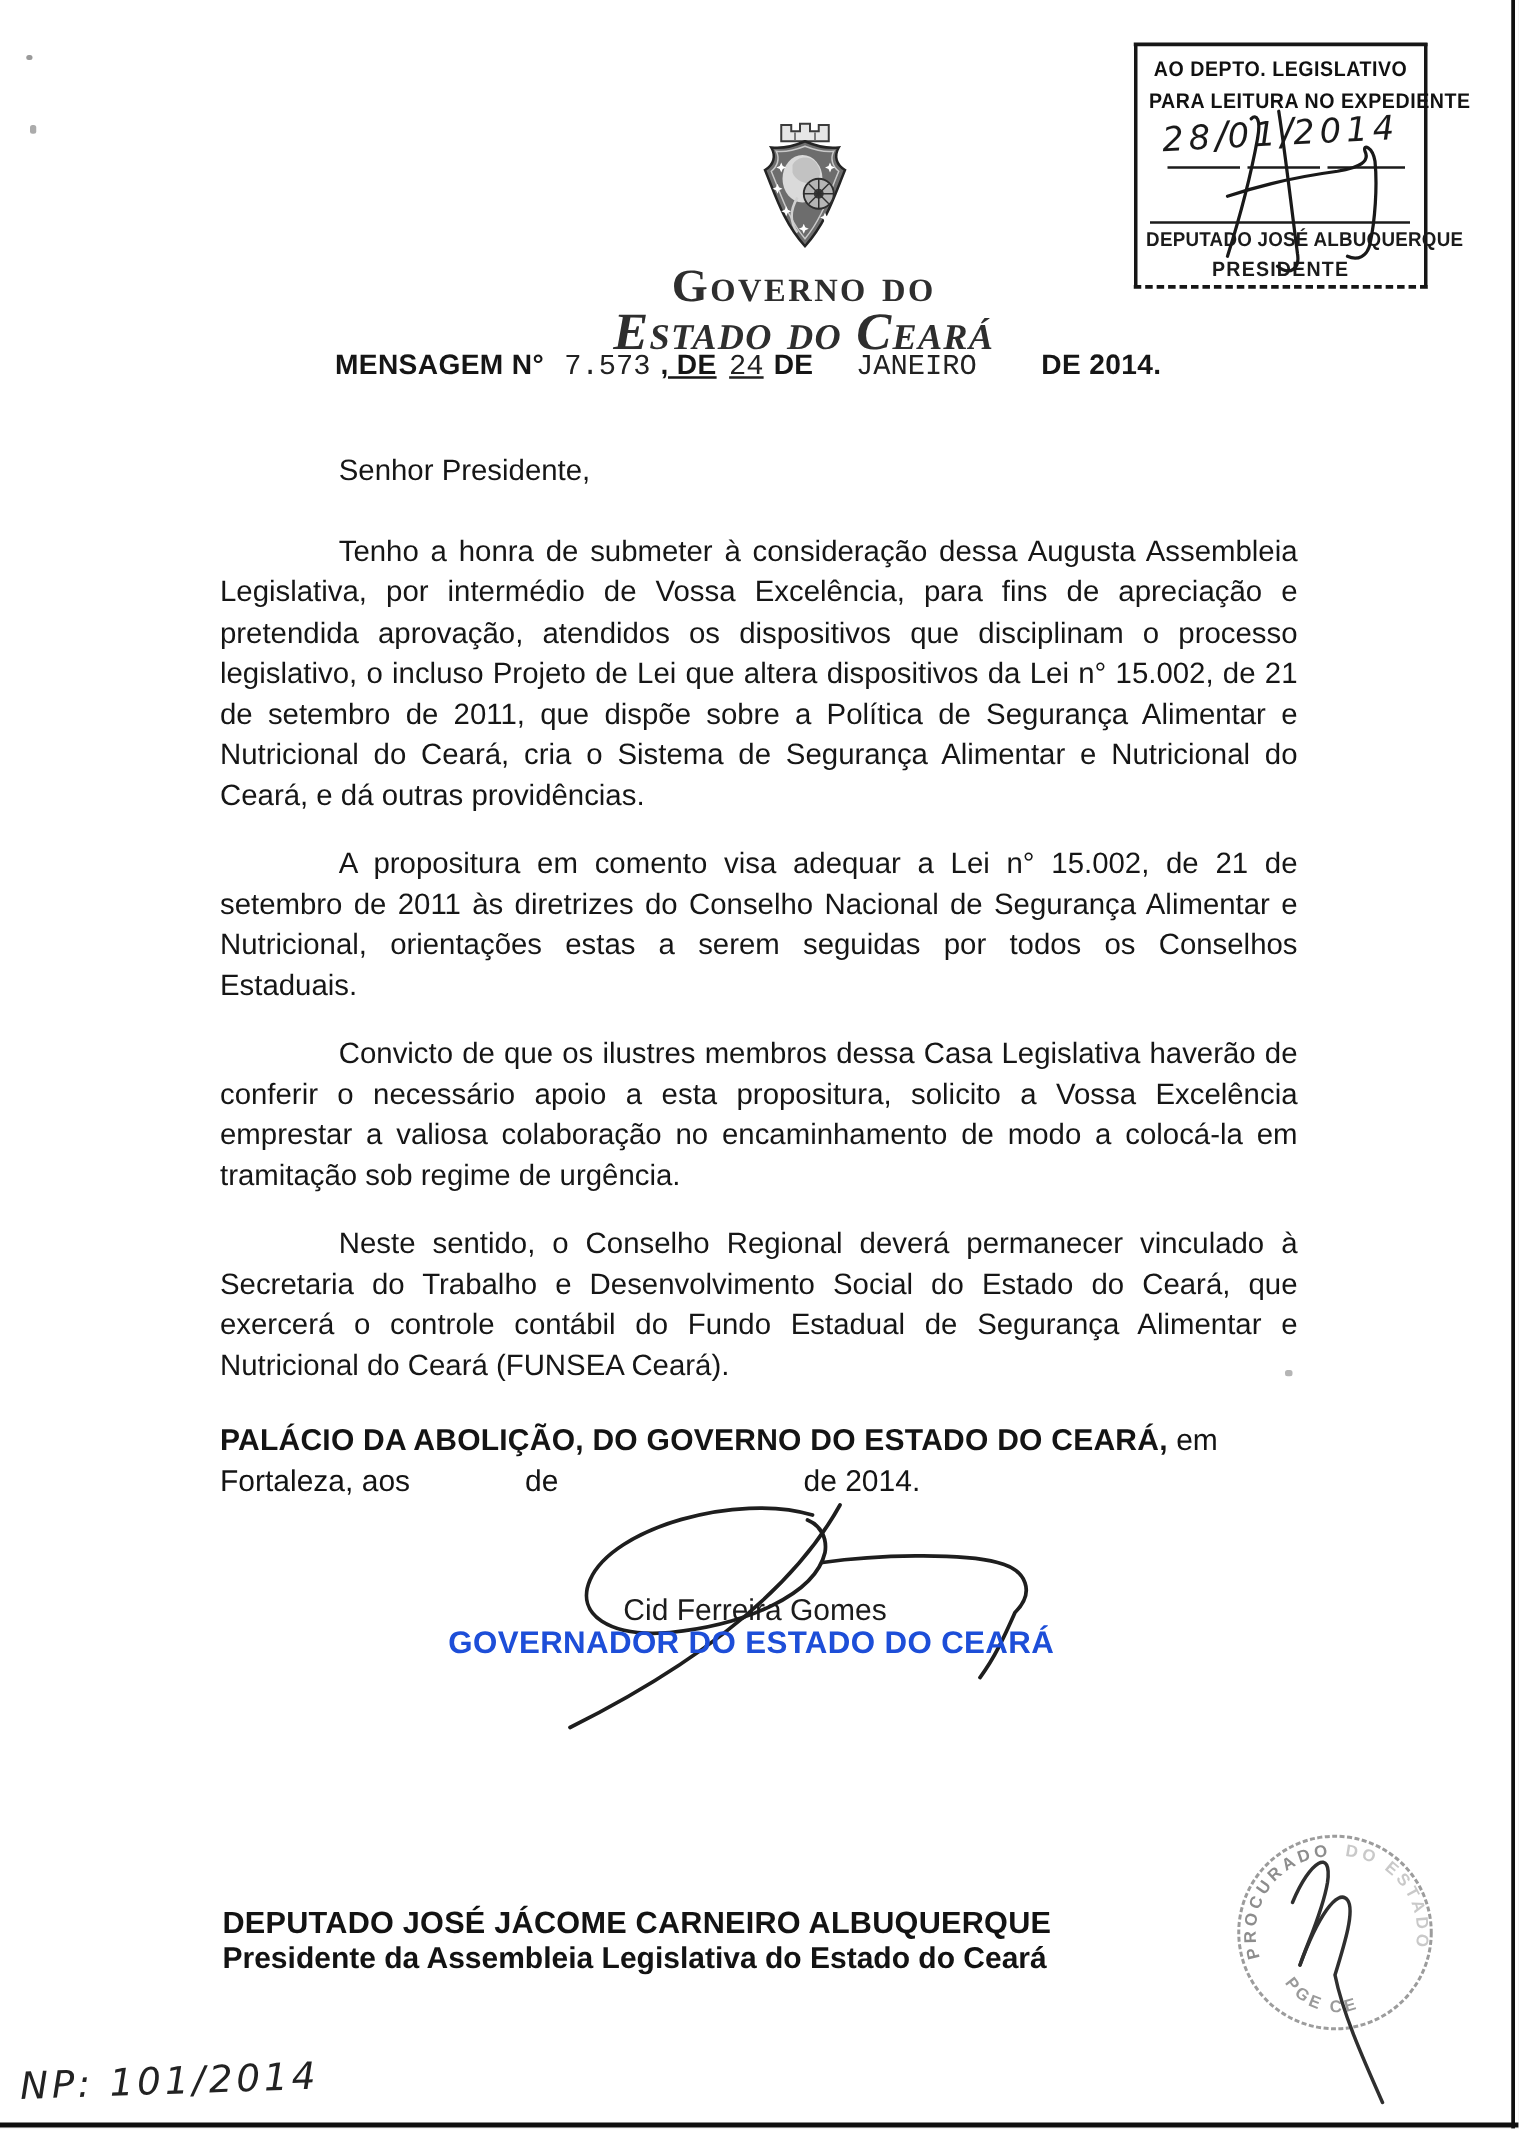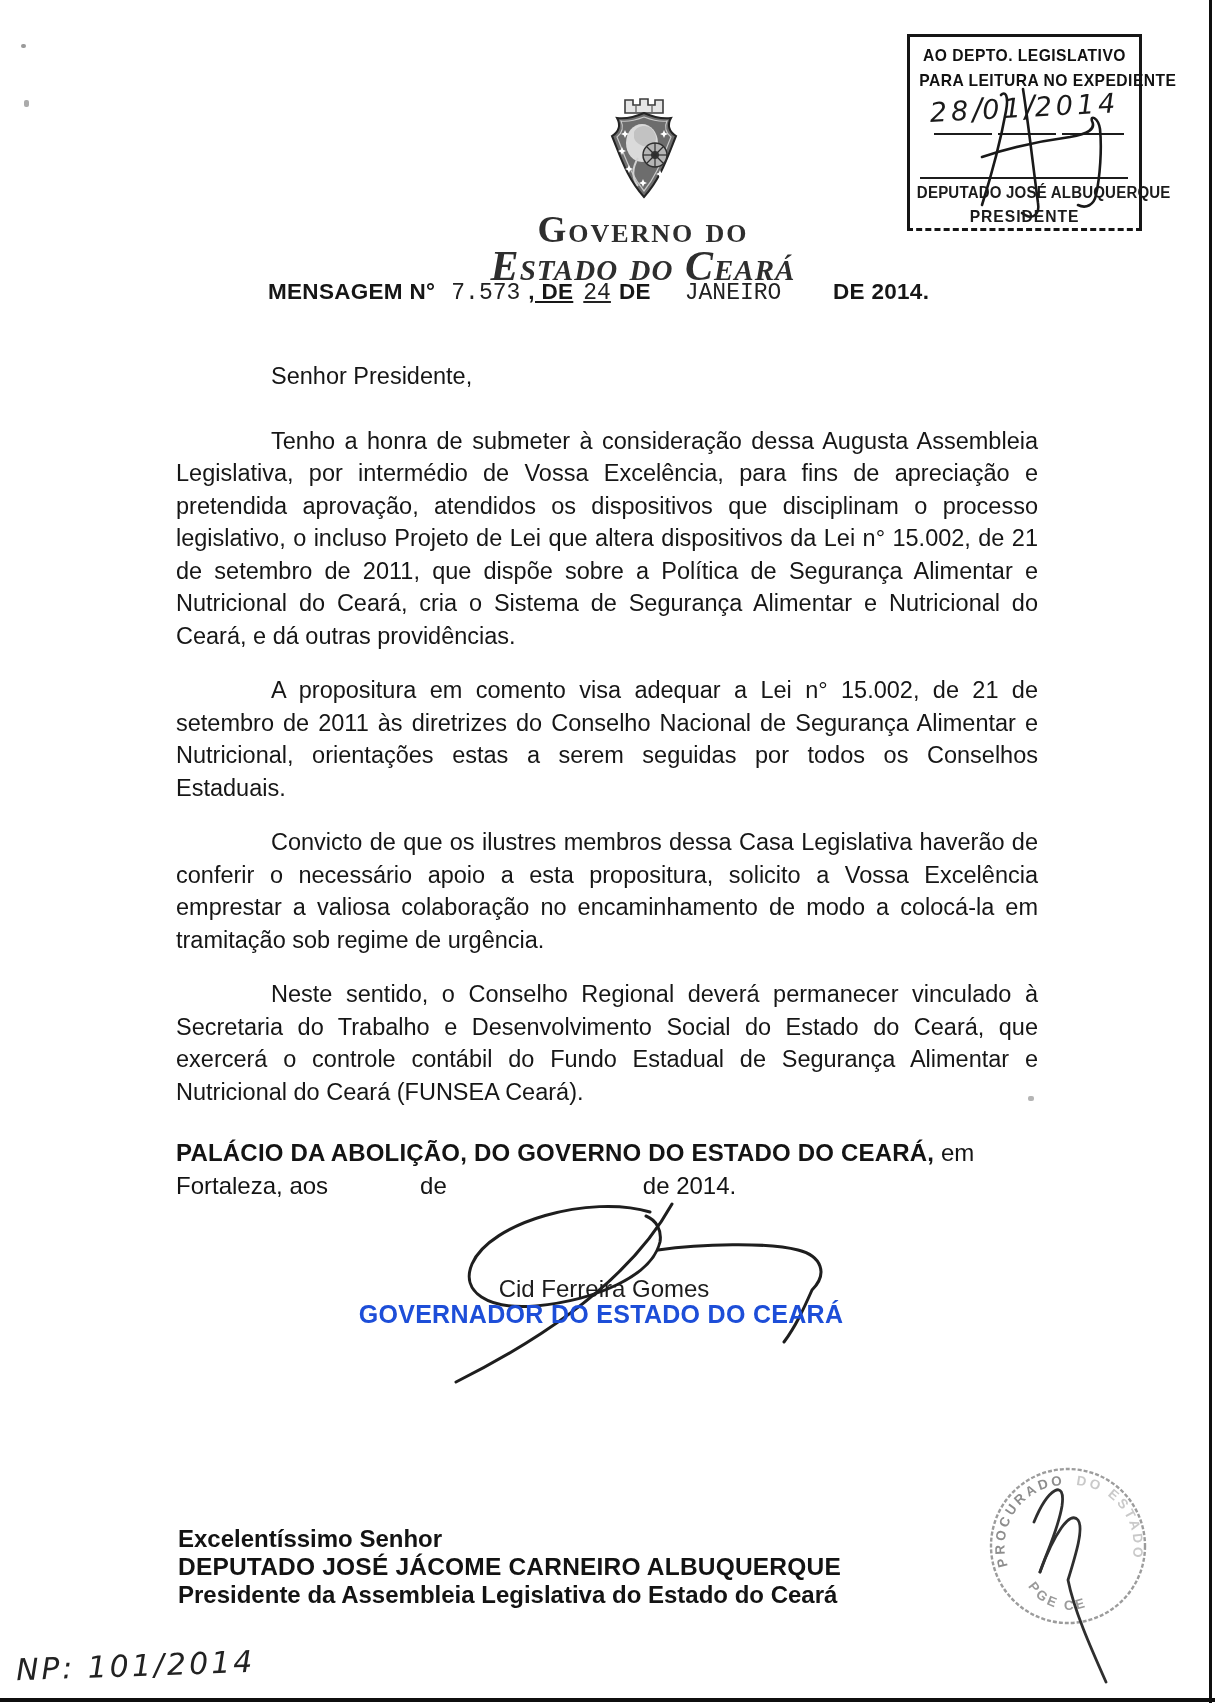--- a/index.html
+++ b/index.html
@@ -185,21 +185,20 @@
     <g fill="none" stroke="#1e1e1e" stroke-width="3" stroke-linecap="round">
       <path d="M 290 32 C 230 14, 130 42, 112 84 C 100 112, 128 130, 176 126 C 236 120, 292 96, 300 62 C 302 50, 296 40, 286 36"></path>
       <path d="M 298 70 C 340 64, 408 62, 438 70 C 462 76, 468 94, 452 110 C 444 128, 436 146, 424 162"></path>
       <path d="M 312 24 C 282 78, 220 140, 96 202"></path>
     </g>
   </svg>
   <div class="sig-name">Cid Ferreira Gomes</div>
   <div class="sig-title">GOVERNADOR DO ESTADO DO CEARÁ</div>
 
   <div class="addressee">
-    <div class="addr1">Excelentíssimo Senhor</div>
     <div class="addr2">DEPUTADO JOSÉ JÁCOME CARNEIRO ALBUQUERQUE</div>
     <div class="addr3">Presidente da Assembleia Legislativa do Estado do Ceará</div>
   </div>
 
   <svg class="pge-stamp" viewBox="0 0 210 255">
     <defs>
       <path id="arcL" d="M 36 118 A 61 61 0 0 1 96 37"></path>
       <path id="arcR" d="M 104 37 A 61 61 0 0 1 160 112"></path>
       <path id="arcB" d="M 56 138 A 48 48 0 0 0 140 136"></path>
     </defs>

